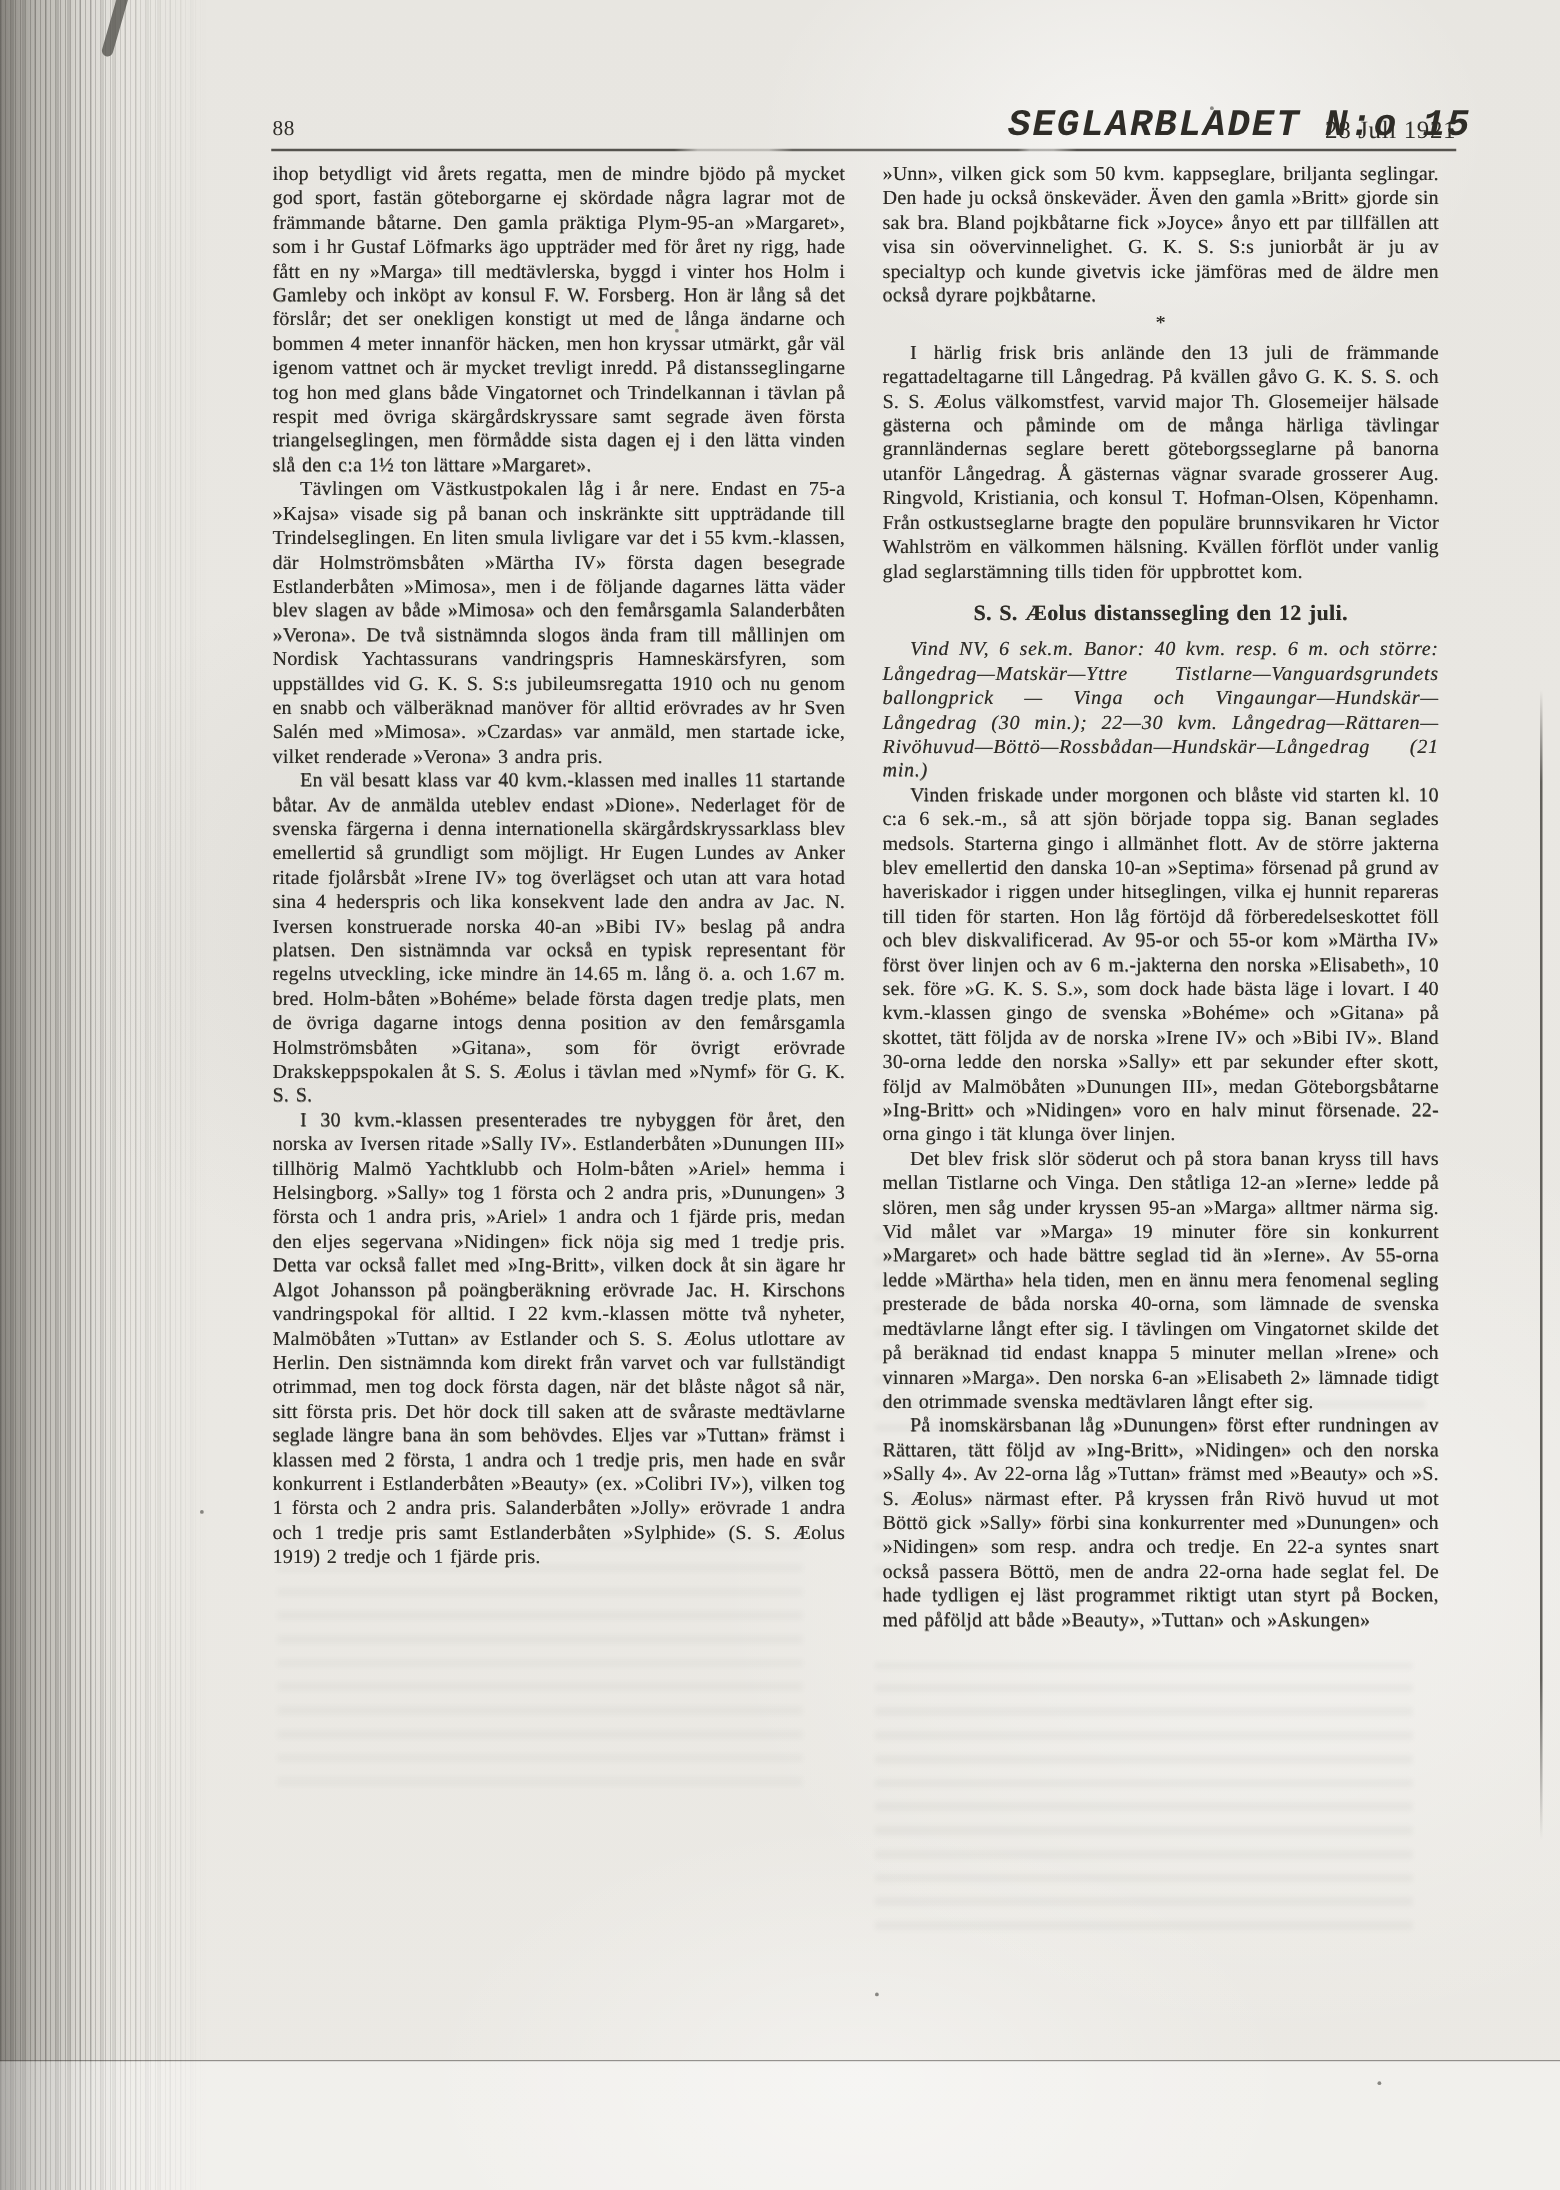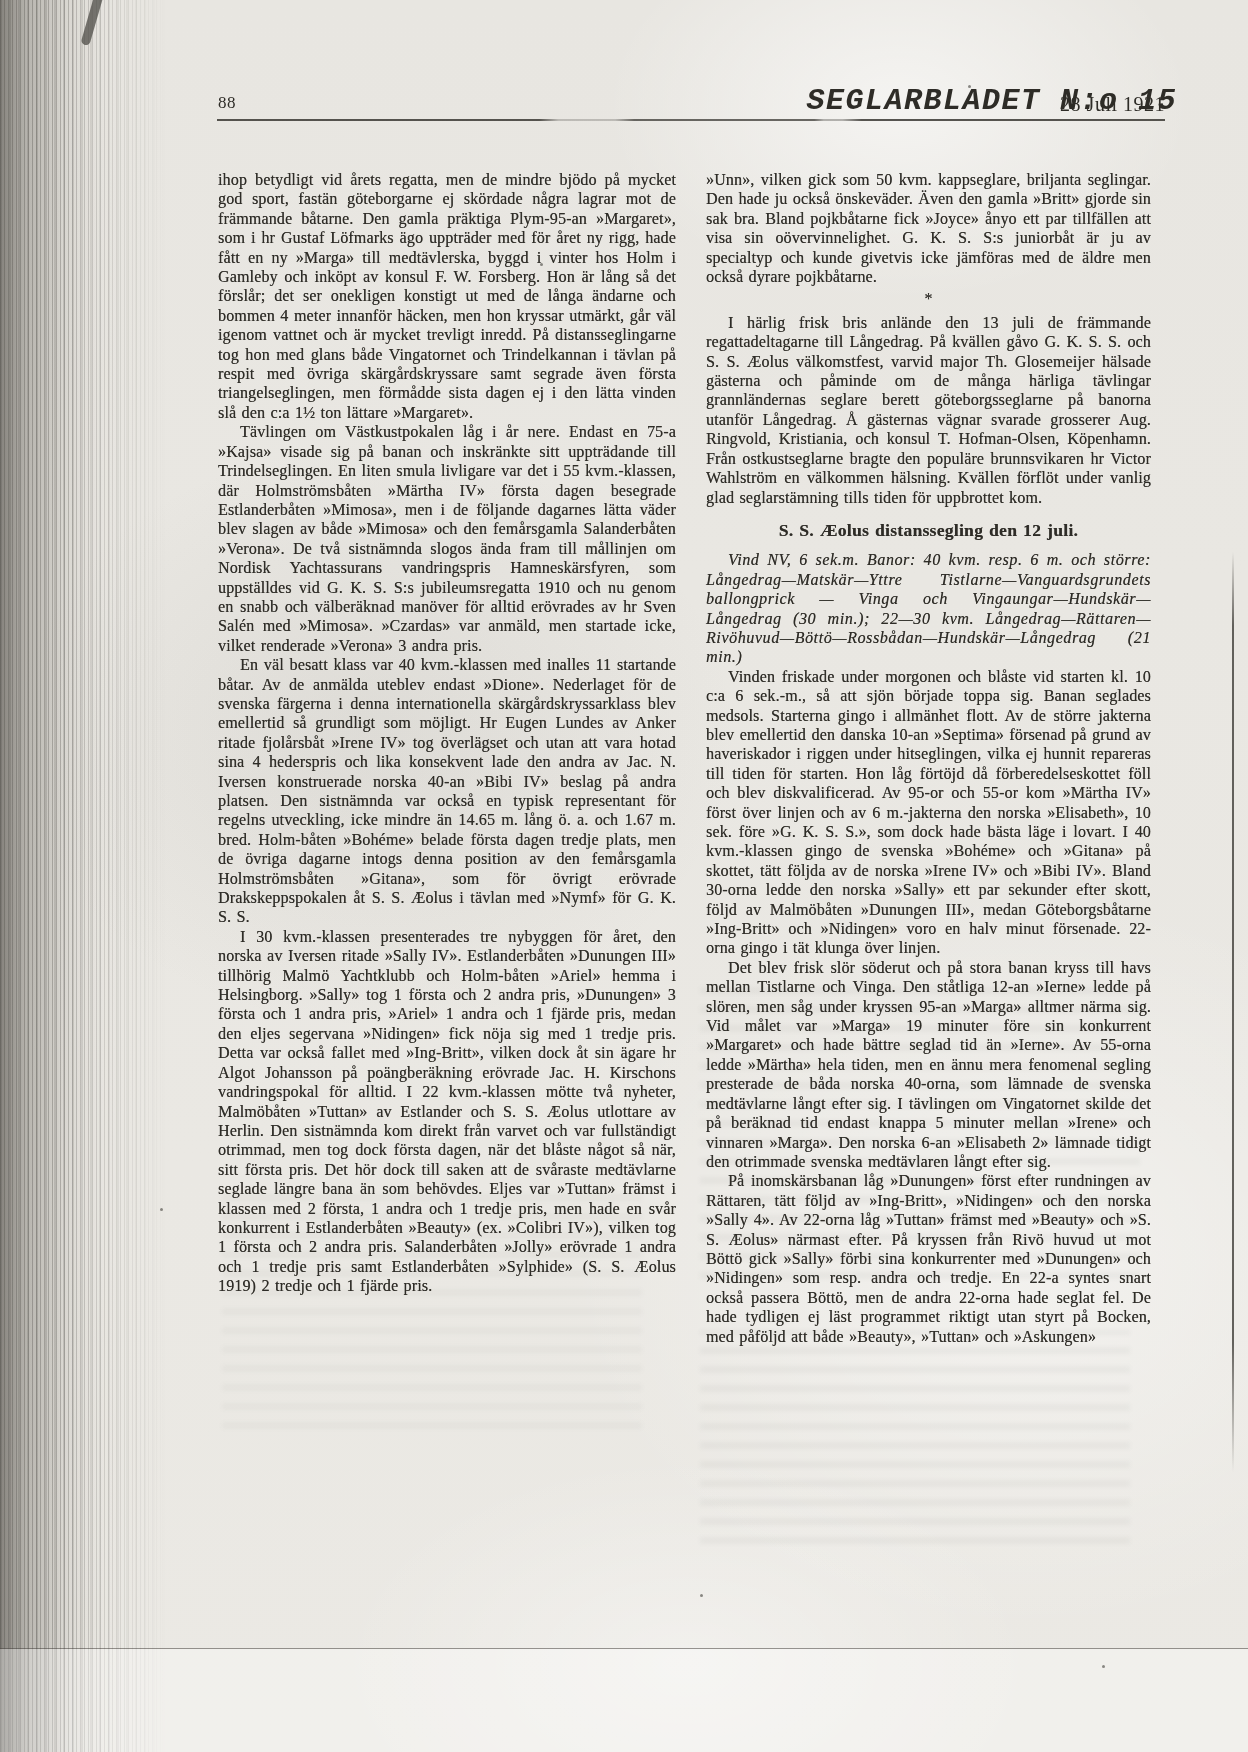--- a/index.html
+++ b/index.html
@@ -59,21 +59,21 @@
     position: absolute; left: 217px; top: 119px; width: 948px; height: 2px;
     background: linear-gradient(90deg,
       rgba(58,56,51,.85) 0 34%, rgba(58,56,51,.25) 36% 42%,
       rgba(58,56,51,.75) 44% 63%, rgba(58,56,51,.35) 64% 66%,
       rgba(58,56,51,.85) 68% 100%);
   }
 
   
   .columns {
     position: absolute; left: 218px; top: 130px; width: 933px;
-    display: flex; gap: 30px; margin-top: 40px;
+    display: flex; gap: 30px;
   }
   .col { text-align: justify; font-size: 16px; line-height: 19.4px;
          letter-spacing: .15px; word-spacing: 1.2px;
          text-shadow: .2px .2px .3px rgba(40,38,33,.65); }
   .col-left  { width: 458px; }
   .col-right { width: 445px; }
   .col p { margin: 0; text-indent: 22px; }
   .col p.flush { text-indent: 0; }
   .separator { text-align: center; font-size: 16px; margin: 3px 0 4px; }
   .section-heading {

